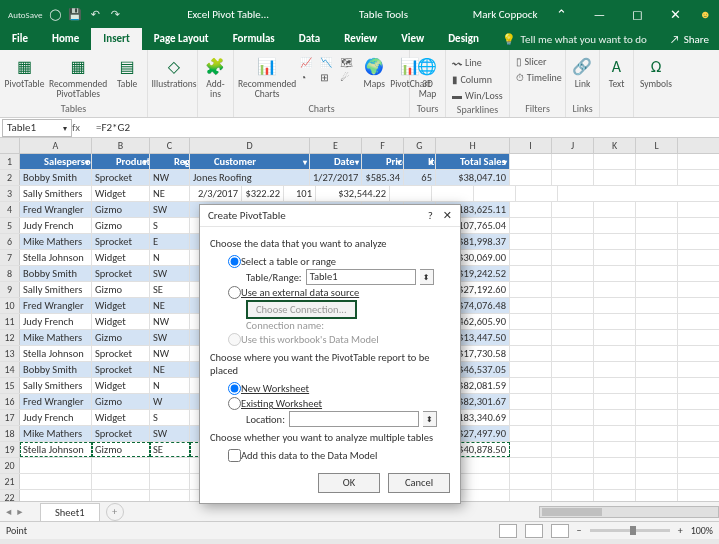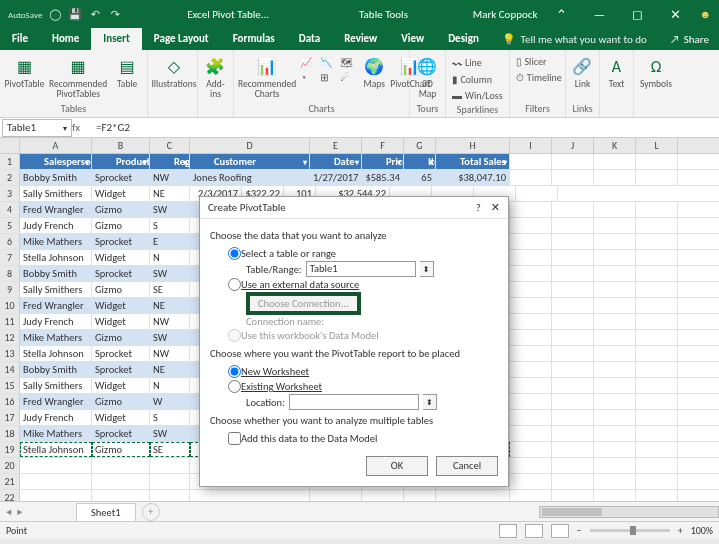--- a/index.html
+++ b/index.html
@@ -47,46 +47,46 @@
 .cell { border-right:1px solid #e0e0e0; font-size:10.5px; line-height:16px; padding:0 3px; overflow:hidden; white-space:nowrap; }
 .hdr { background:#3a76b8; color:#fff; font-weight:bold; position:relative;padding-left:24px; }
 .hdr::after { content:"▾"; position:absolute; right:2px; font-size:8px; }
 .band { background:#d4e3f4; }
 .num { text-align:right; }
 .marching { outline:1.5px dashed #0b6b3a; outline-offset:-1px; }
 
 
 .sheettabs { height:20px; background:#f3f3f3; border-top:1px solid #ccc; display:flex; align-items:center; font-size:10.5px; }
 .sheettabs .nav { width:40px; display:flex; gap:6px; padding-left:6px; color:#888; }
-.sheettab { background:#fff; border:1px solid #ccc; border-bottom:none; padding:2px 14px;margin-left:36px; }
+.sheettab { background:#fff; border:1px solid #ccc; border-bottom:none; padding:2px 14px; }
 .addsheet { width:18px; height:18px; border:1px solid #ccc; border-radius:9px; margin-left:6px; text-align:center; line-height:16px; color:#888; }
 .sheettabs .scroll { margin-left:auto; width:180px; height:12px; background:#e0e0e0; border:1px solid #bbb; position:relative; }
 .sheettabs .scroll .thumb { position:absolute; left:2px; top:1px; width:60px; height:8px; background:#c0c0c0; }
 
 
 .statusbar { height:18px; background:#f3f3f3; border-top:1px solid #ccc; display:flex; align-items:center; font-size:10px; padding:0 6px; }
 .statusbar .right { margin-left:auto; display:flex; align-items:center; gap:8px; }
 .viewbtn { width:18px; height:14px; border:1px solid #aaa; background:#fff; }
 .zoomslider { width:80px; height:3px; background:#ccc; position:relative; }
 .zoomslider .th { position:absolute; left:50%; top:-3px; width:6px; height:9px; background:#888; }
 
 
-.dialog { position:absolute; left:199px; top:196px; width:310px; background:#fff; border:1px solid #9e9e9e; box-shadow:3px 3px 12px rgba(0,0,0,.35); font-size:10.5px; }
+.dialog { position:absolute; left:199px; top:204px; width:262px; background:#fff; border:1px solid #9e9e9e; box-shadow:3px 3px 12px rgba(0,0,0,.35); font-size:10.5px; }
 .dialog .dtitle { height:22px; display:flex; align-items:center; padding:0 8px; font-size:11px; border-bottom:1px solid #e5e5e5; }
 .dialog .dtitle .dclose { margin-left:auto; display:flex; gap:10px; }
 .dialog .dbody { padding:6px 10px 4px; }
 .dialog .sec { margin:4px 0; }
 .dialog label { display:flex; align-items:center; gap:0; padding:1px 0; }
 .dialog .ind { margin-left:18px; }
 .dialog .txtfield { display:inline-block; border:1px solid #999; height:16px; padding:0 3px; font-size:10.5px; background:#fff; }
 .dialog .rangebtn { width:14px; height:16px; border:1px solid #999; border-left:none; text-align:center; font-size:8px; line-height:14px; background:#f5f5f5; }
 .dialog .disabled { color:#999; }
 .dialog .dbtns { display:flex; justify-content:flex-end; gap:8px; padding:6px 10px 10px; }
 .dialog .dbtn { width:62px; height:20px; border:1px solid #888; background:#f3f3f3; font-size:10.5px; text-align:center; line-height:18px; }
-.dialog .btnlike { display:inline-block; border:4px solid #14532d; background:#f3f3f3; padding:1px 8px; }
+.dialog .btnlike { display:inline-block; border:2px solid #14532d; background:#f3f3f3; padding:1px 8px; }
 
 
 .wA{width:72px}.wB{width:58px}.wC{width:40px}.wD{width:120px}.wE{width:52px}.wF{width:42px}.wG{width:32px}.wH{width:74px}.wI{width:42px}.wJ{width:42px}.wK{width:42px}.wL{width:42px}
 </style>
 </head>
 <body>
 
 <div class="titlebar">
   <div class="qat">
     <span style="width:auto;font-size:9px">AutoSave</span>

